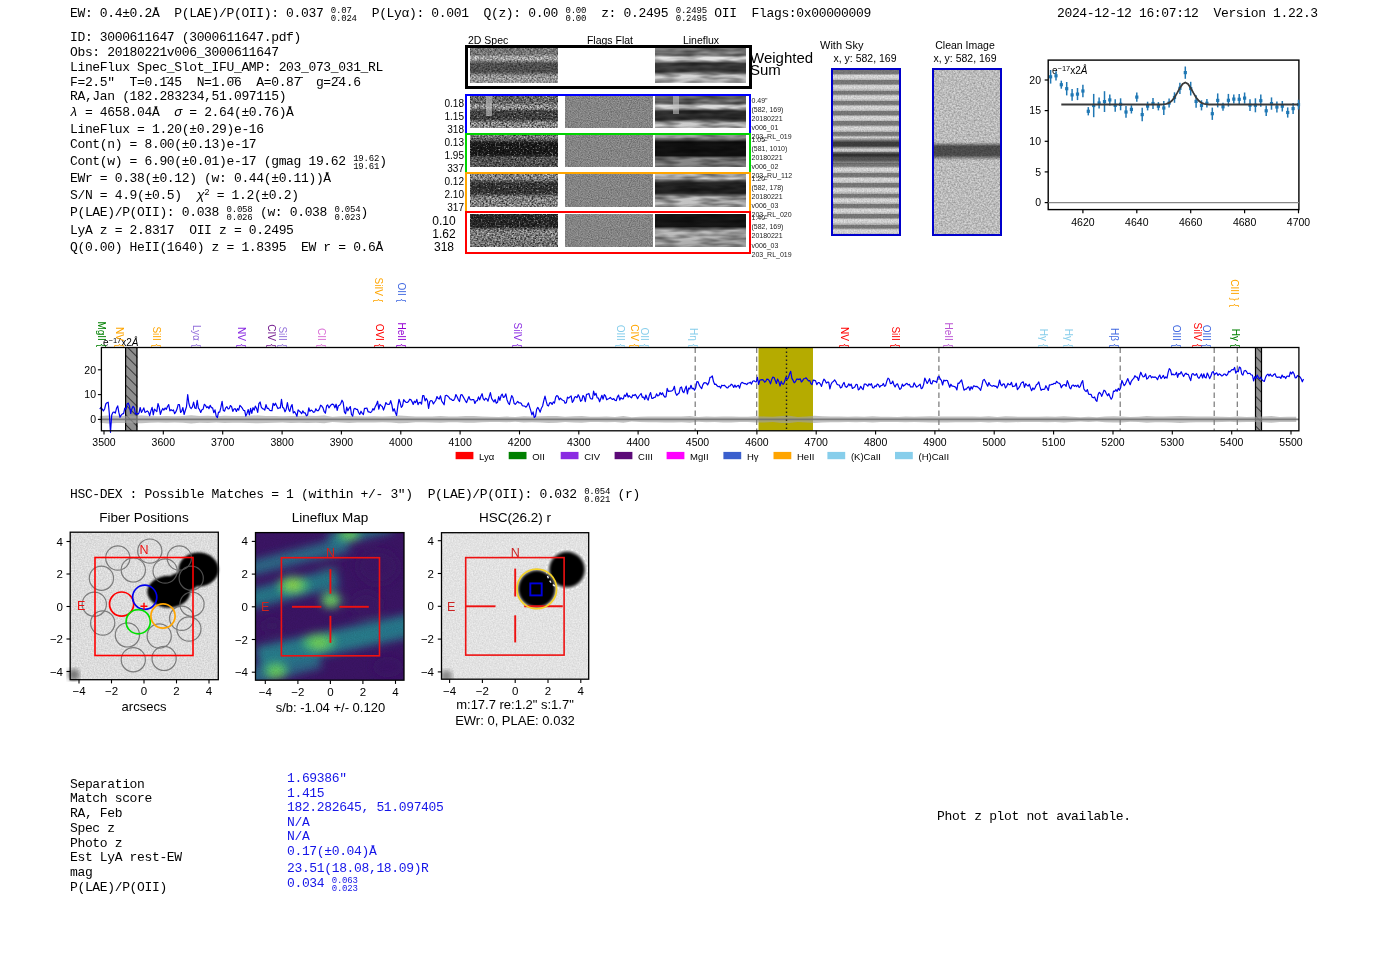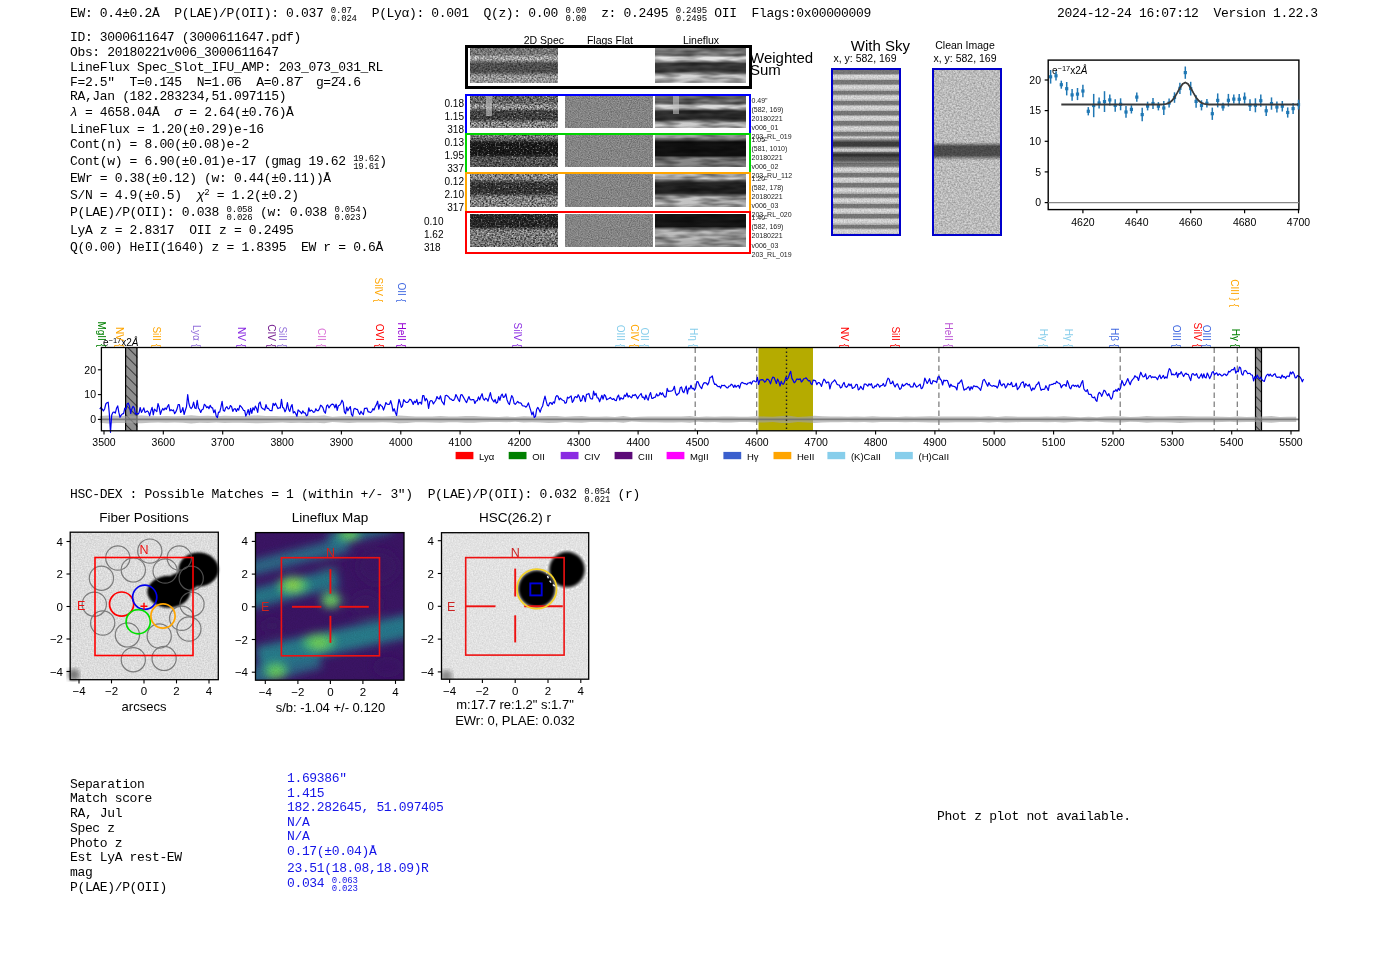--- a/index.html
+++ b/index.html
@@ -7,30 +7,30 @@
 .sans{font-family:"Liberation Sans",sans-serif;letter-spacing:0}
 .stk{display:inline-block;vertical-align:-4px;font-size:9px;line-height:8px;letter-spacing:-0.2px}
 .blue{color:#1515e8}
 .img{position:absolute;overflow:hidden}
 .img svg{position:absolute;left:0;top:0}
 .abs{position:absolute}
 </style></head>
 <body>
 
 <div class="t" style="left:70px;top:6px">EW: 0.4±0.2Å  P(LAE)/P(OII): 0.037 <span class="stk">0.07<br>0.024</span>  P(Lyα): 0.001  Q(z): 0.00 <span class="stk">0.00<br>0.00</span>  z: 0.2495 <span class="stk">0.2495<br>0.2495</span> OII  Flags:0x00000009</div>
-<div class="t" style="left:1057px;top:6px">2024-12-24 16:07:12  Version 1.22.3</div>
+<div class="t" style="left:1057px;top:6px">2024-12-12 16:07:12  Version 1.22.3</div>
 
 <div class="t" style="left:70px;top:30px">ID: 3000611647 (3000611647.pdf)</div>
 <div class="t" style="left:70px;top:45px">Obs: 20180221v006_3000611647</div>
 <div class="t" style="left:70px;top:60px">LineFlux Spec_Slot_IFU_AMP: 203_073_031_RL</div>
 <div class="t" style="left:70px;top:74.5px">F=2.5"  T=0.1̄45  N=1.0̄6  A=0.87̄  g=2̄4.6</div>
 <div class="t" style="left:70px;top:89px">RA,Jan (182.283234,51.097115)</div>
 <div class="t" style="left:70px;top:105px"><i>λ</i> = 4658.04Å  <i>σ</i> = 2.64(±0.76)Å</div>
 <div class="t" style="left:70px;top:121.5px">LineFlux = 1.20(±0.29)e-16</div>
-<div class="t" style="left:70px;top:137px">Cont(n) = 8.00(±0.08)e-2</div>
+<div class="t" style="left:70px;top:137px">Cont(n) = 8.00(±0.13)e-17</div>
 <div class="t" style="left:70px;top:153.5px">Cont(w) = 6.90(±0.01)e-17 (gmag 19.62 <span class="stk">19.62<br>19.61</span>)</div>
 <div class="t" style="left:70px;top:170.5px">EWr = 0.38(±0.12) (w: 0.44(±0.11))Å</div>
 <div class="t" style="left:70px;top:186px">S/N = 4.9(±0.5)  <i>χ</i><span style="font-size:9px;vertical-align:4px">2</span> = 1.2(±0.2)</div>
 <div class="t" style="left:70px;top:204.5px">P(LAE)/P(OII): 0.038 <span class="stk">0.058<br>0.026</span> (w: 0.038 <span class="stk">0.054<br>0.023</span>)</div>
 <div class="t" style="left:70px;top:223px">LyA z = 2.8317  OII z = 0.2495</div>
 <div class="t" style="left:70px;top:239.5px">Q(0.00) HeII(1640) z = 1.8395  EW r = 0.6Å</div>
 
 <svg width="0" height="0" style="position:absolute">
 <defs>
 <filter id="nz" x="0%" y="0%" width="100%" height="100%">
@@ -66,21 +66,21 @@
 <filter id="b3">
         <feGaussianBlur stdDeviation="4"></feGaussianBlur>
       </filter>
 <pattern id="hatch" width="7" height="7" patternUnits="userSpaceOnUse" patternTransform="rotate(-45)">
  <rect width="7" height="7" fill="#8f8f8f"></rect>
         <line x1="0" y1="0" x2="0" y2="7" stroke="#111" stroke-width="1.4"></line>
 </pattern>
 </defs>
 </svg>
 
-<div class="t sans" style="top:33px;left:468px;width:96px;text-align:right;font-size:10.5px">2D Spec</div>
+<div class="t sans" style="top:33px;left:468px;width:96px;text-align:left;font-size:10.5px">2D Spec</div>
 <div class="t sans" style="top:33px;left:562px;width:96px;text-align:center;font-size:10.5px">Flags Flat</div>
 <div class="t sans" style="top:33px;left:653px;width:96px;text-align:center;font-size:10.5px">Lineflux</div>
 
 <div class="abs" style="left:464.5px;top:45px;width:281px;height:38px;border:3px solid #000"></div>
 <div class="abs" style="left:465px;top:93.5px;width:281.5px;height:37px;border:2.5px solid #0000ff"></div>
 <div class="abs" style="left:465px;top:132.5px;width:281.5px;height:37px;border:2.5px solid #00d400"></div>
 <div class="abs" style="left:465px;top:171.5px;width:281.5px;height:37.5px;border:2.5px solid #ffa500"></div>
 <div class="abs" style="left:465px;top:211px;width:281.5px;height:38.5px;border:2.5px solid #ff0000"></div>
 
 <div class="img" style="left:470px;top:48px;width:88px;height:35px;background:
@@ -170,29 +170,29 @@
 <div class="img" style="left:655px;top:213.5px;width:91px;height:33.5px;background:
  linear-gradient(to bottom,rgba(5,5,5,.9) 2% 38%,rgba(170,170,170,.35) 50% 72%,rgba(140,140,140,.4) 84%),#c6c6c6">
  <svg width="91" height="35">
       <rect width="91" height="35" filter="url(#nsm)" opacity=".5"></rect>
     </svg>
   </div>
 
 <div class="t sans" style="left:424px;top:97px;width:40px;text-align:right;font-size:10px;line-height:13px">0.18<br>1.15<br>318</div>
 <div class="t sans" style="left:424px;top:136px;width:40px;text-align:right;font-size:10px;line-height:13px">0.13<br>1.95<br>337</div>
 <div class="t sans" style="left:424px;top:175px;width:40px;text-align:right;font-size:10px;line-height:13px">0.12<br>2.10<br>317</div>
-<div class="t sans" style="left:424px;top:214.5px;width:40px;text-align:left;font-size:10px;line-height:13px">0.10<br>1.62<br>318</div>
+<div class="t sans" style="left:424px;top:214.5px;width:40px;text-align:center;font-size:12px;line-height:13px">0.10<br>1.62<br>318</div>
 
 <div class="t sans" style="left:750px;top:52px;font-size:15px;line-height:12px">Weighted<br>Sum</div>
 <div class="t sans" style="left:751.5px;top:95.5px;font-size:7px;line-height:9.2px;color:#222">0.49"<br>(582, 169)<br>20180221<br>v006_01<br>203_RL_019</div>
 <div class="t sans" style="left:751.5px;top:134.5px;font-size:7px;line-height:9.2px;color:#222">1.05"<br>(581, 1010)<br>20180221<br>v006_02<br>203_RU_112</div>
 <div class="t sans" style="left:751.5px;top:173.5px;font-size:7px;line-height:9.2px;color:#222">1.20"<br>(582, 178)<br>20180221<br>v006_03<br>203_RL_020</div>
 <div class="t sans" style="left:751.5px;top:213px;font-size:7px;line-height:9.2px;color:#222">1.40"<br>(582, 169)<br>20180221<br>v006_03<br>203_RL_019</div>
 
-<div class="t sans" style="left:820px;top:38px;width:90px;text-align:right;font-size:15px">With Sky</div>
+<div class="t sans" style="left:820px;top:38px;width:90px;text-align:left;font-size:11px">With Sky</div>
 <div class="t sans" style="left:820px;top:51px;width:90px;text-align:center;font-size:10.5px">x, y: 582, 169</div>
 <div class="t sans" style="left:920px;top:38px;width:90px;text-align:center;font-size:10.5px">Clean Image</div>
 <div class="t sans" style="left:920px;top:51px;width:90px;text-align:center;font-size:10.5px">x, y: 582, 169</div>
 <div class="img" style="left:831px;top:68px;width:66px;height:164px;border:2px solid #0000cc;background:
  linear-gradient(to bottom,transparent 41%,rgba(25,25,25,.6) 43.5% 46.5%,rgba(200,200,200,.25) 48.5% 49.5%,rgba(15,15,15,.65) 51.5% 55%,transparent 57.5%),
  repeating-linear-gradient(to bottom,rgba(50,50,50,.48) 0 3.4px,rgba(255,255,255,.5) 5.4px 8px,rgba(130,130,130,.22) 10.3px),#c6c6c6">
  <svg width="66" height="164">
       <rect width="66" height="164" filter="url(#nfine)" opacity=".5"></rect>
     </svg>
   </div>
@@ -647,21 +647,21 @@
   <text x="19" y="105.3" text-anchor="end">0</text>
       <text x="19" y="138.1" text-anchor="end">−2</text>
   <text x="19" y="170.9" text-anchor="end">−4</text>
  </g>
  <text x="100" y="204" text-anchor="middle" font-size="13">m:17.7  re:1.2"  s:1.7"</text>
  <text x="100" y="220" text-anchor="middle" font-size="13">EWr: 0, PLAE: 0.032</text>
 </svg>
 
 <div class="t" style="left:70px;top:777.5px;line-height:14.8px">Separation
 Match score
-RA, Jul
+RA, Feb
 Spec z
 Photo z
 Est LyA rest-EW
 mag
 P(LAE)/P(OII)</div>
 <div class="t blue" style="left:287px;top:771px">1.69386"</div>
 <div class="t blue" style="left:287px;top:785.5px">1.415</div>
 <div class="t blue" style="left:287px;top:800px">182.282645, 51.097405</div>
 <div class="t blue" style="left:287px;top:814.5px">N/A</div>
 <div class="t blue" style="left:287px;top:829px">N/A</div>

